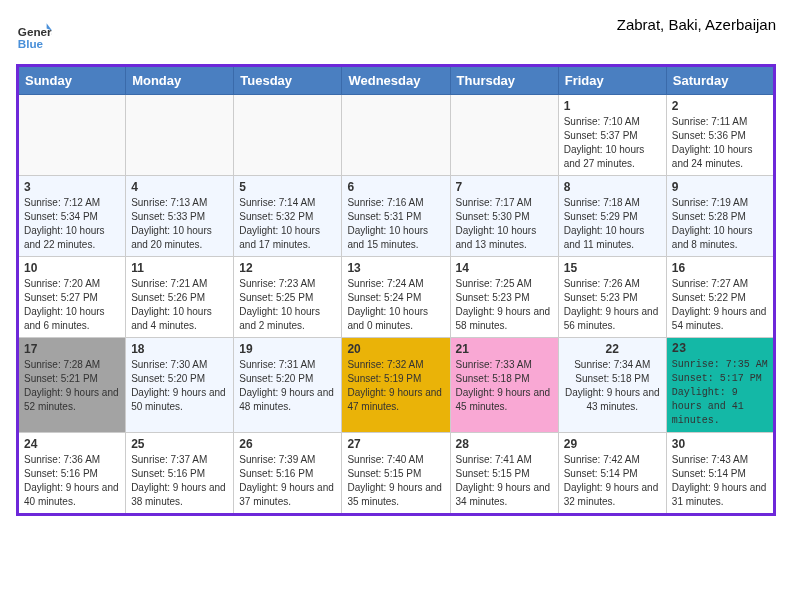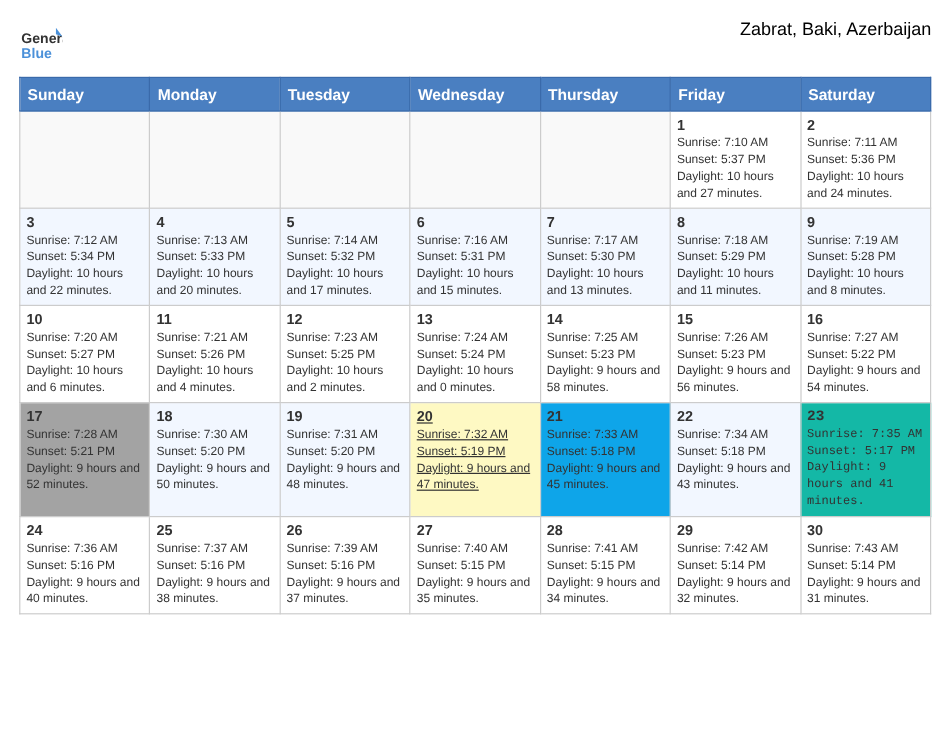--- a/index.html
+++ b/index.html
@@ -33,21 +33,21 @@
       font-weight: normal;
       color: #333;
     }
     .location {
       font-size: 15px;
       color: #000000;
     }
     .calendar {
       width: 100%;
       border-collapse: collapse;
-      border: 1px solid #6d28d9;
+      border: 3px solid #6d28d9;
     }
     .calendar th {
       background-color: #4a7fc1;
       color: #fff;
       font-size: 13px;
       font-weight: bold;
       padding: 6px 6px;
       border: 1px solid #3a6aaa;
       text-align: left;
     }
@@ -246,35 +246,35 @@
 Daylight: 9 hours
 and 50 minutes.</div>
         </td>
         <td style="background: rgb(242, 247, 255); margin-left: 12px;">
           <span class="day-num">19</span>
           <div class="day-info">Sunrise: 7:31 AM
 Sunset: 5:20 PM
 Daylight: 9 hours
 and 48 minutes.</div>
         </td>
-        <td style="background: #fef9c3; text-decoration: underline;">
+        <td style="background: #eab308;">
           <span class="day-num">20</span>
           <div class="day-info">Sunrise: 7:32 AM
 Sunset: 5:19 PM
 Daylight: 9 hours
 and 47 minutes.</div>
         </td>
-        <td style="background: #0ea5e9; margin-left: 11px;">
+        <td style="background: #f9a8d4; margin-left: 11px;">
           <span class="day-num">21</span>
           <div class="day-info">Sunrise: 7:33 AM
 Sunset: 5:18 PM
 Daylight: 9 hours
 and 45 minutes.</div>
         </td>
-        <td style="background: rgb(242, 247, 255);">
+        <td style="background: rgb(242, 247, 255); text-align: center;">
           <span class="day-num">22</span>
           <div class="day-info">Sunrise: 7:34 AM
 Sunset: 5:18 PM
 Daylight: 9 hours
 and 43 minutes.</div>
         </td>
         <td style="background: #14b8a6; font-family: Liberation Mono, monospace;">
           <span class="day-num">23</span>
           <div class="day-info">Sunrise: 7:35 AM
 Sunset: 5:17 PM

